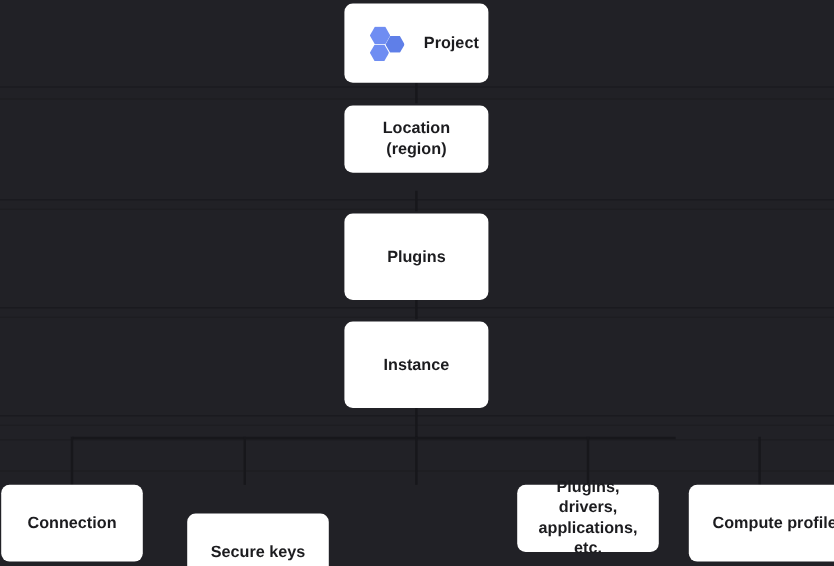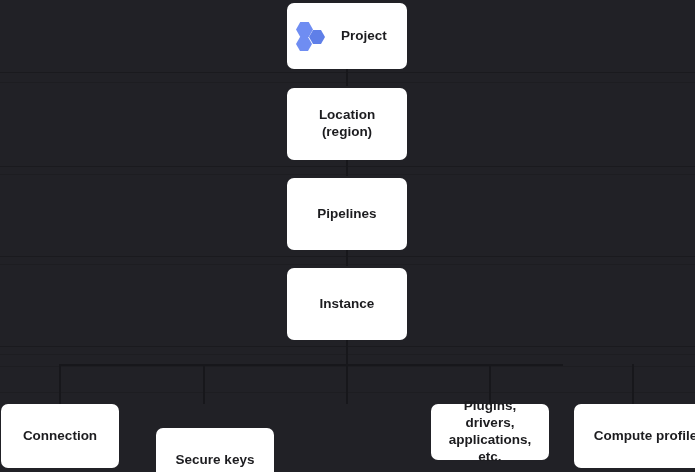--- a/index.html
+++ b/index.html
@@ -49,21 +49,21 @@
     line-height: 1.25;
     text-align: center;
     padding: 4px 8px;
   }
   .node .label {
     display: block;
     white-space: pre-line;
   }
   
   .node.with-icon {
-    justify-content: flex-start;
+    justify-content: flex-end;
     gap: 12px;
   }
   .hex-icon {
     width: 34px;
     height: 34px;
     flex: 0 0 34px;
     position: relative;
   }
   .hex {
     position: absolute;
@@ -106,27 +106,27 @@
 
   <div class="node with-icon" style="left:287px; top:3px; width:120px; height:66px;">
     <span class="hex-icon">
       <span class="hex a"></span>
       <span class="hex b"></span>
       <span class="hex c"></span>
     </span>
     <span class="label">Project</span>
   </div>
 
-  <div class="node" style="left:287px; top:88px; width:120px; height:72px;">
+  <div class="node" style="left:287px; top:88px; width:120px; height:56px;">
     <span class="label">Location
 (region)</span>
   </div>
 
   <div class="node" style="left:287px; top:178px; width:120px; height:72px;">
-    <span class="label">Pipelines</span>
+    <span class="label">Plugins</span>
   </div>
 
   <div class="node" style="left:287px; top:268px; width:120px; height:72px;">
     <span class="label">Instance</span>
   </div>
 
   <div class="node" style="left:1px; top:404px; width:118px; height:64px;">
     <span class="label">Connection</span>
   </div>
 

